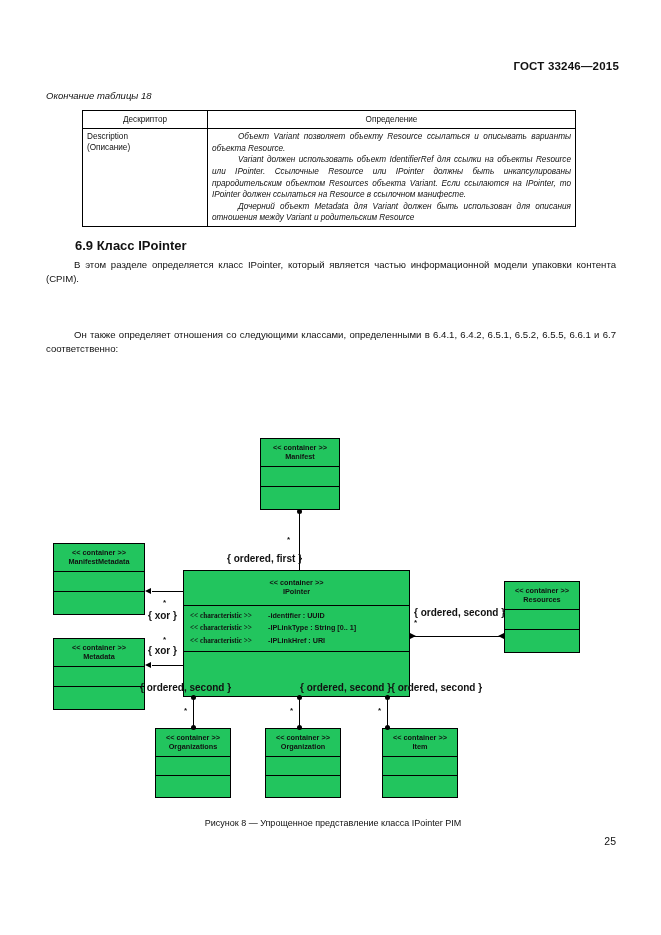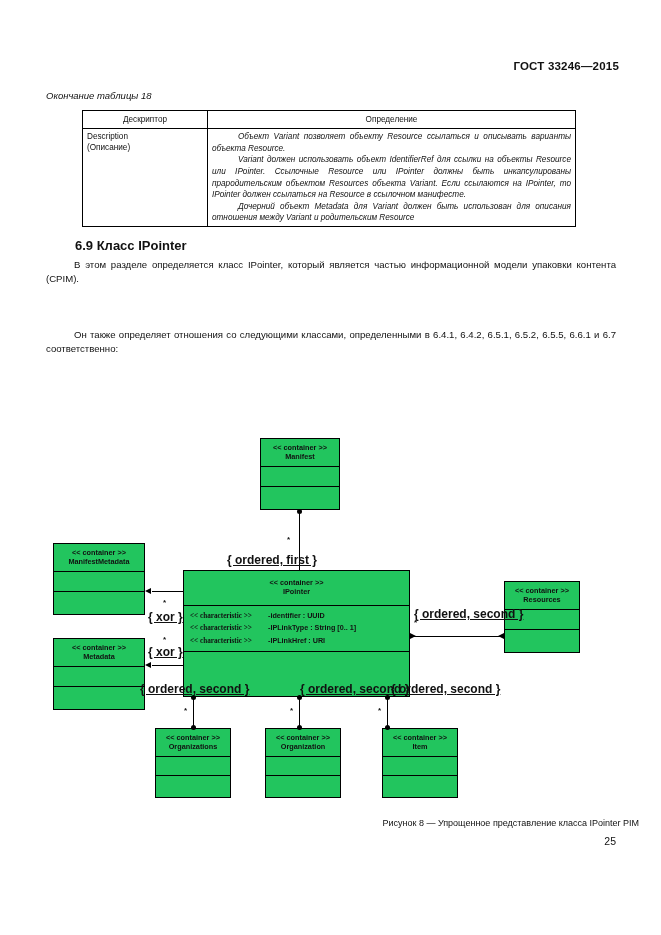--- a/index.html
+++ b/index.html
@@ -143,24 +143,23 @@
     font-size: 7.2px;
     line-height: 1.55;
     padding: 4px 0 4px 6px;
     border-bottom: 1.3px solid #000;
     white-space: nowrap;
     font-weight: bold;
   }
   .attrs .kw { display: inline-block; width: 78px; font-family: Liberation Serif, serif; }
   .lbl {
     position: absolute;
-    font-size: 12px;
+    font-size: 10px;
     font-weight: bold;
     white-space: nowrap;
-    text-decoration: underline;
   }
   .mult {
     position: absolute;
     font-size: 8px;
     font-weight: bold;
     line-height: 4px;
   }
   .ln {
     position: absolute;
     background: #000;
@@ -178,23 +177,24 @@
     width: 0; height: 0;
     border-top: 3.5px solid transparent;
     border-bottom: 3.5px solid transparent;
   }
   .arrL { border-right: 6px solid #000; }
   .arrR { border-left: 6px solid #000; }
   .fig-caption {
     position: absolute;
     top: 818px;
     left: 0;
-    width: 639px;
-    text-align: right;
+    width: 578px;
+    text-align: center;
     font-size: 9px;
+    padding-left: 44px;
   }
   .page-num {
     position: absolute;
     top: 835px;
     right: 45px;
     font-size: 10.5px;
   }
 </style>
 </head>
 <body>

